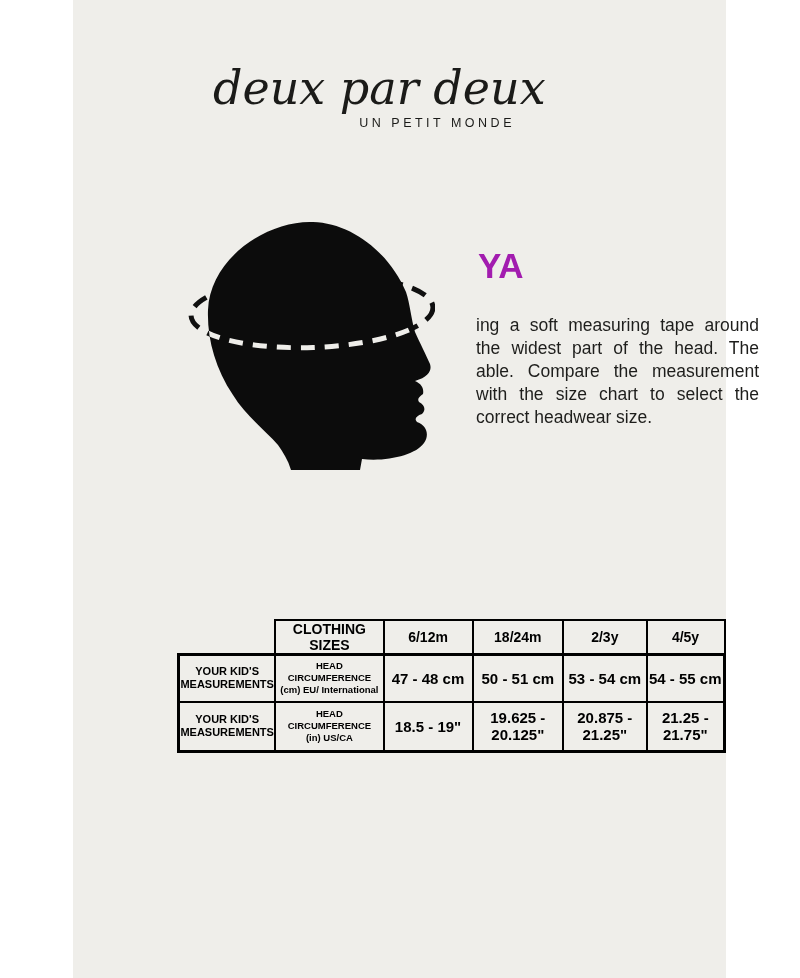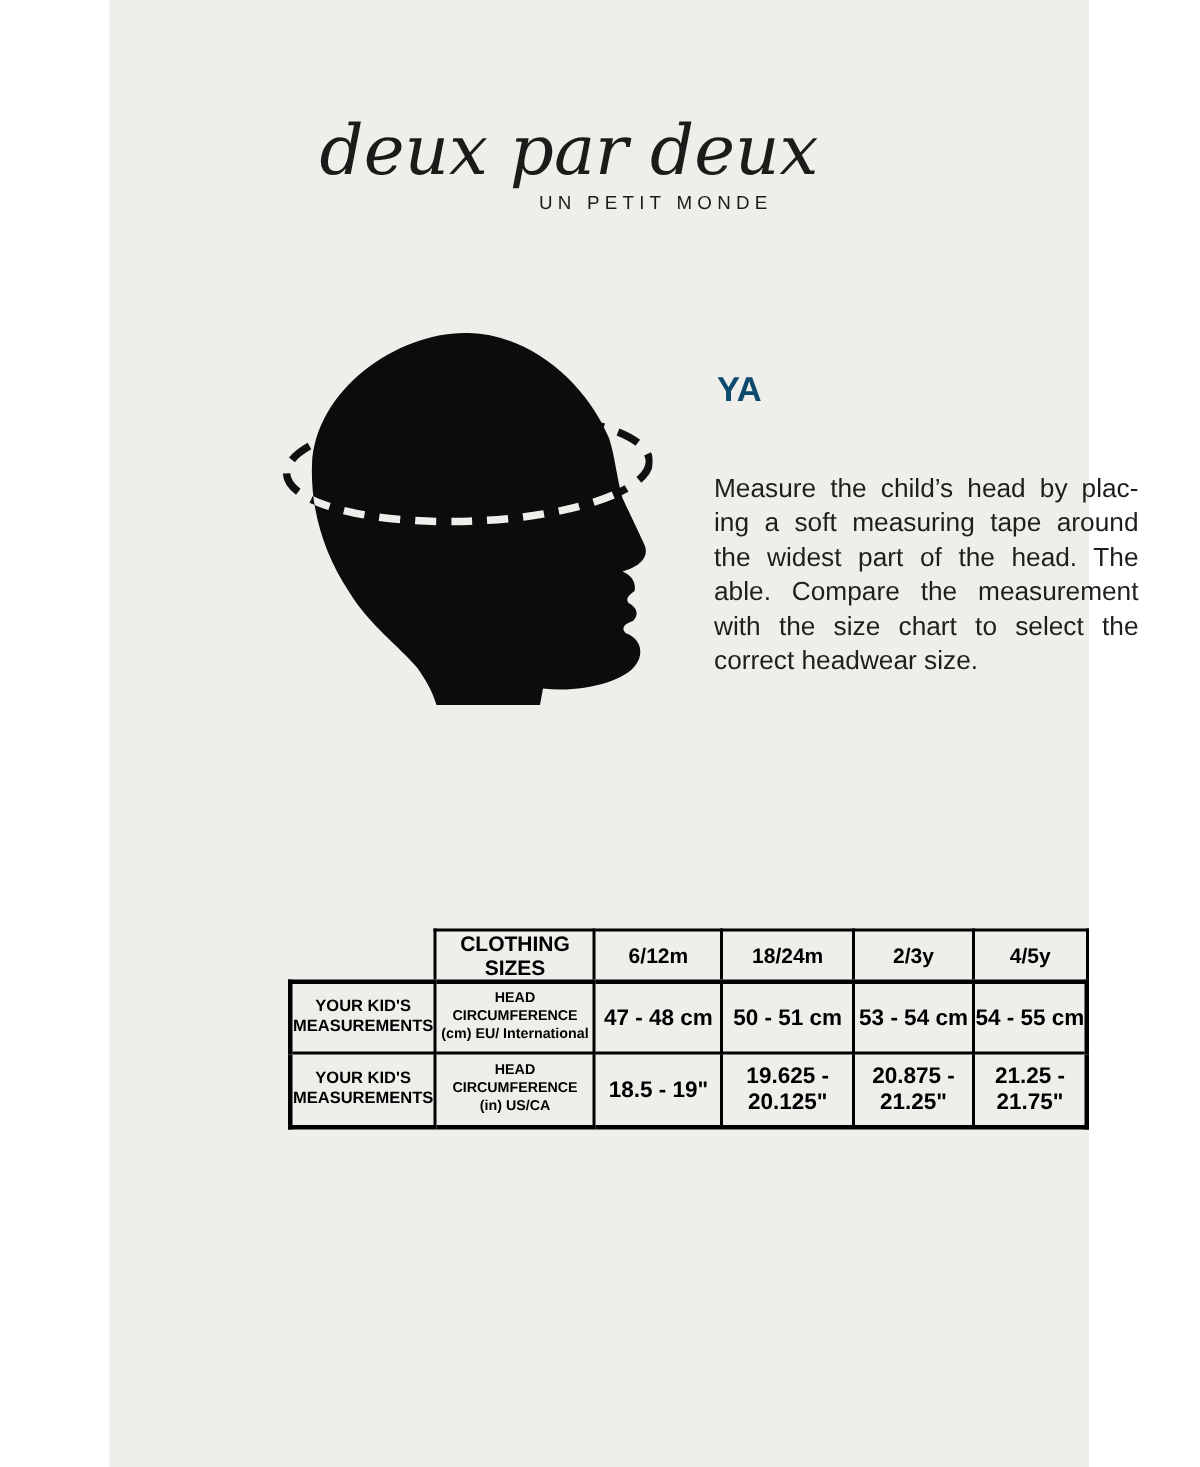--- a/index.html
+++ b/index.html
@@ -28,21 +28,20 @@
     width: 302px;
   }
   .wordmark {
     font-family: "DejaVu Serif", serif;
     font-style: italic;
     font-size: 46px;
     line-height: 52px;
     letter-spacing: 0px;
     color: #1b1b19;
     white-space: nowrap;
-    margin-top: 12px;
   }
   .tagline {
     margin-top: 2px;
     text-align: right;
     font-size: 12.5px;
     font-weight: normal;
     letter-spacing: 3.5px;
     color: #1b1b19;
     white-space: nowrap;
   }
@@ -60,44 +59,44 @@
     left: 404px; top: 191px;
     font-size: 46px;
     font-weight: bold;
     letter-spacing: -0.5px;
     line-height: 50px;
     color: #262626;
   }
   .product-code {
     position: absolute;
     left: 405px; top: 246px;
-    font-size: 23px;
+    font-size: 35px;
     font-weight: bold;
-    color: #0c4a6e;
+    color: #a21caf;
   }
   .instructions {
     position: absolute;
     left: 403px; top: 314px;
     width: 283px;
     font-size: 17.5px;
     color: #1e1e1c;
   }
   .iline {
     line-height: 23px;
     height: 23px;
     text-align: justify;
     text-align-last: justify;
     white-space: nowrap;
   }
   .iline.last { text-align-last: left; }
 
   
   .size-chart {
     position: absolute;
-    left: 119px; top: 619px;
+    left: 104px; top: 619px;
     border-collapse: collapse;
     table-layout: fixed;
     color: #000;
   }
   .size-chart td {
     padding: 0;
     text-align: center;
     vertical-align: middle;
     font-weight: bold;
     background: transparent;
@@ -173,21 +172,20 @@
                C 27 46 85 8 130 10 Z"></path>
 
       <g clip-path="url(#headclip)">
         <path d="M 8 99.5 A 121 36 0 0 0 250 99.5" transform="rotate(-2 129 99.5)" fill="none" stroke="#efeeea" stroke-width="5" stroke-dasharray="14 10"></path>
       </g>
     </svg>
 
     <div class="product-code">YA</div>
 
     <div class="instructions">
-      <div class="iline">Measure the child’s head by plac-</div>
       <div class="iline">ing a soft measuring tape around</div>
       <div class="iline">the widest part of the head. The</div>
       <div class="iline">able. Compare the measurement</div>
       <div class="iline">with the size chart to select the</div>
       <div class="iline last">correct headwear size.</div>
     </div>
 
     <table class="size-chart">
       <colgroup>
         <col style="width:97px">

